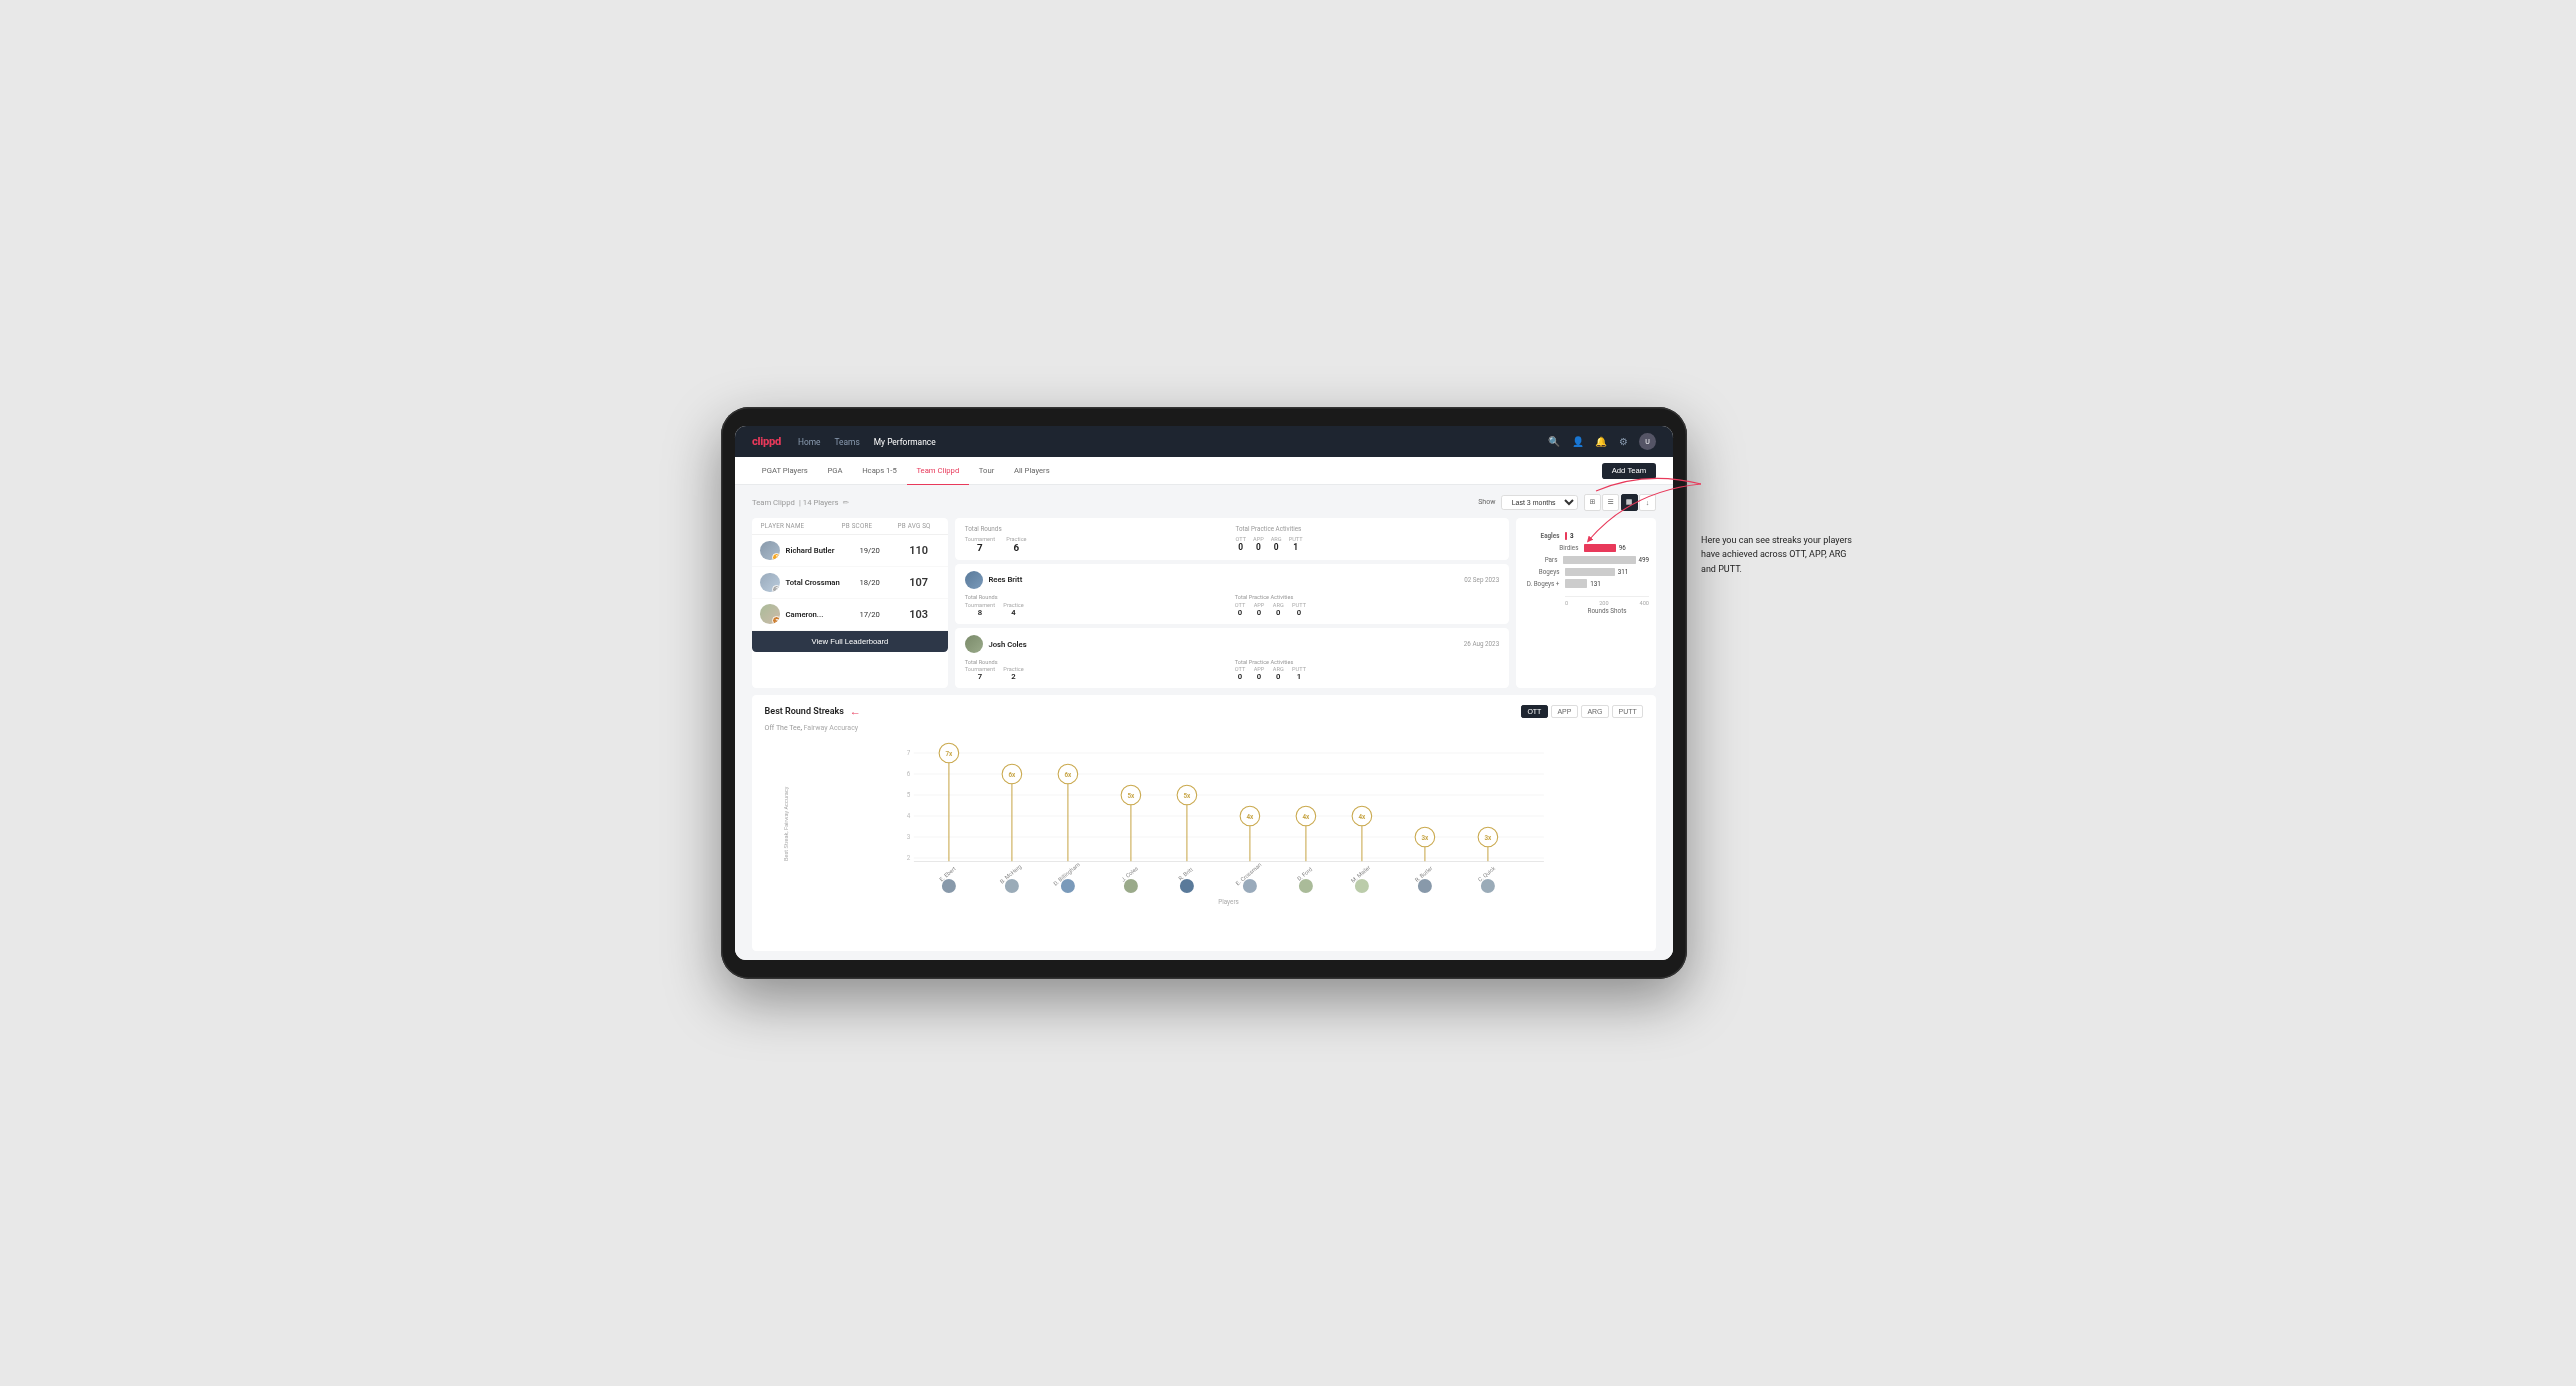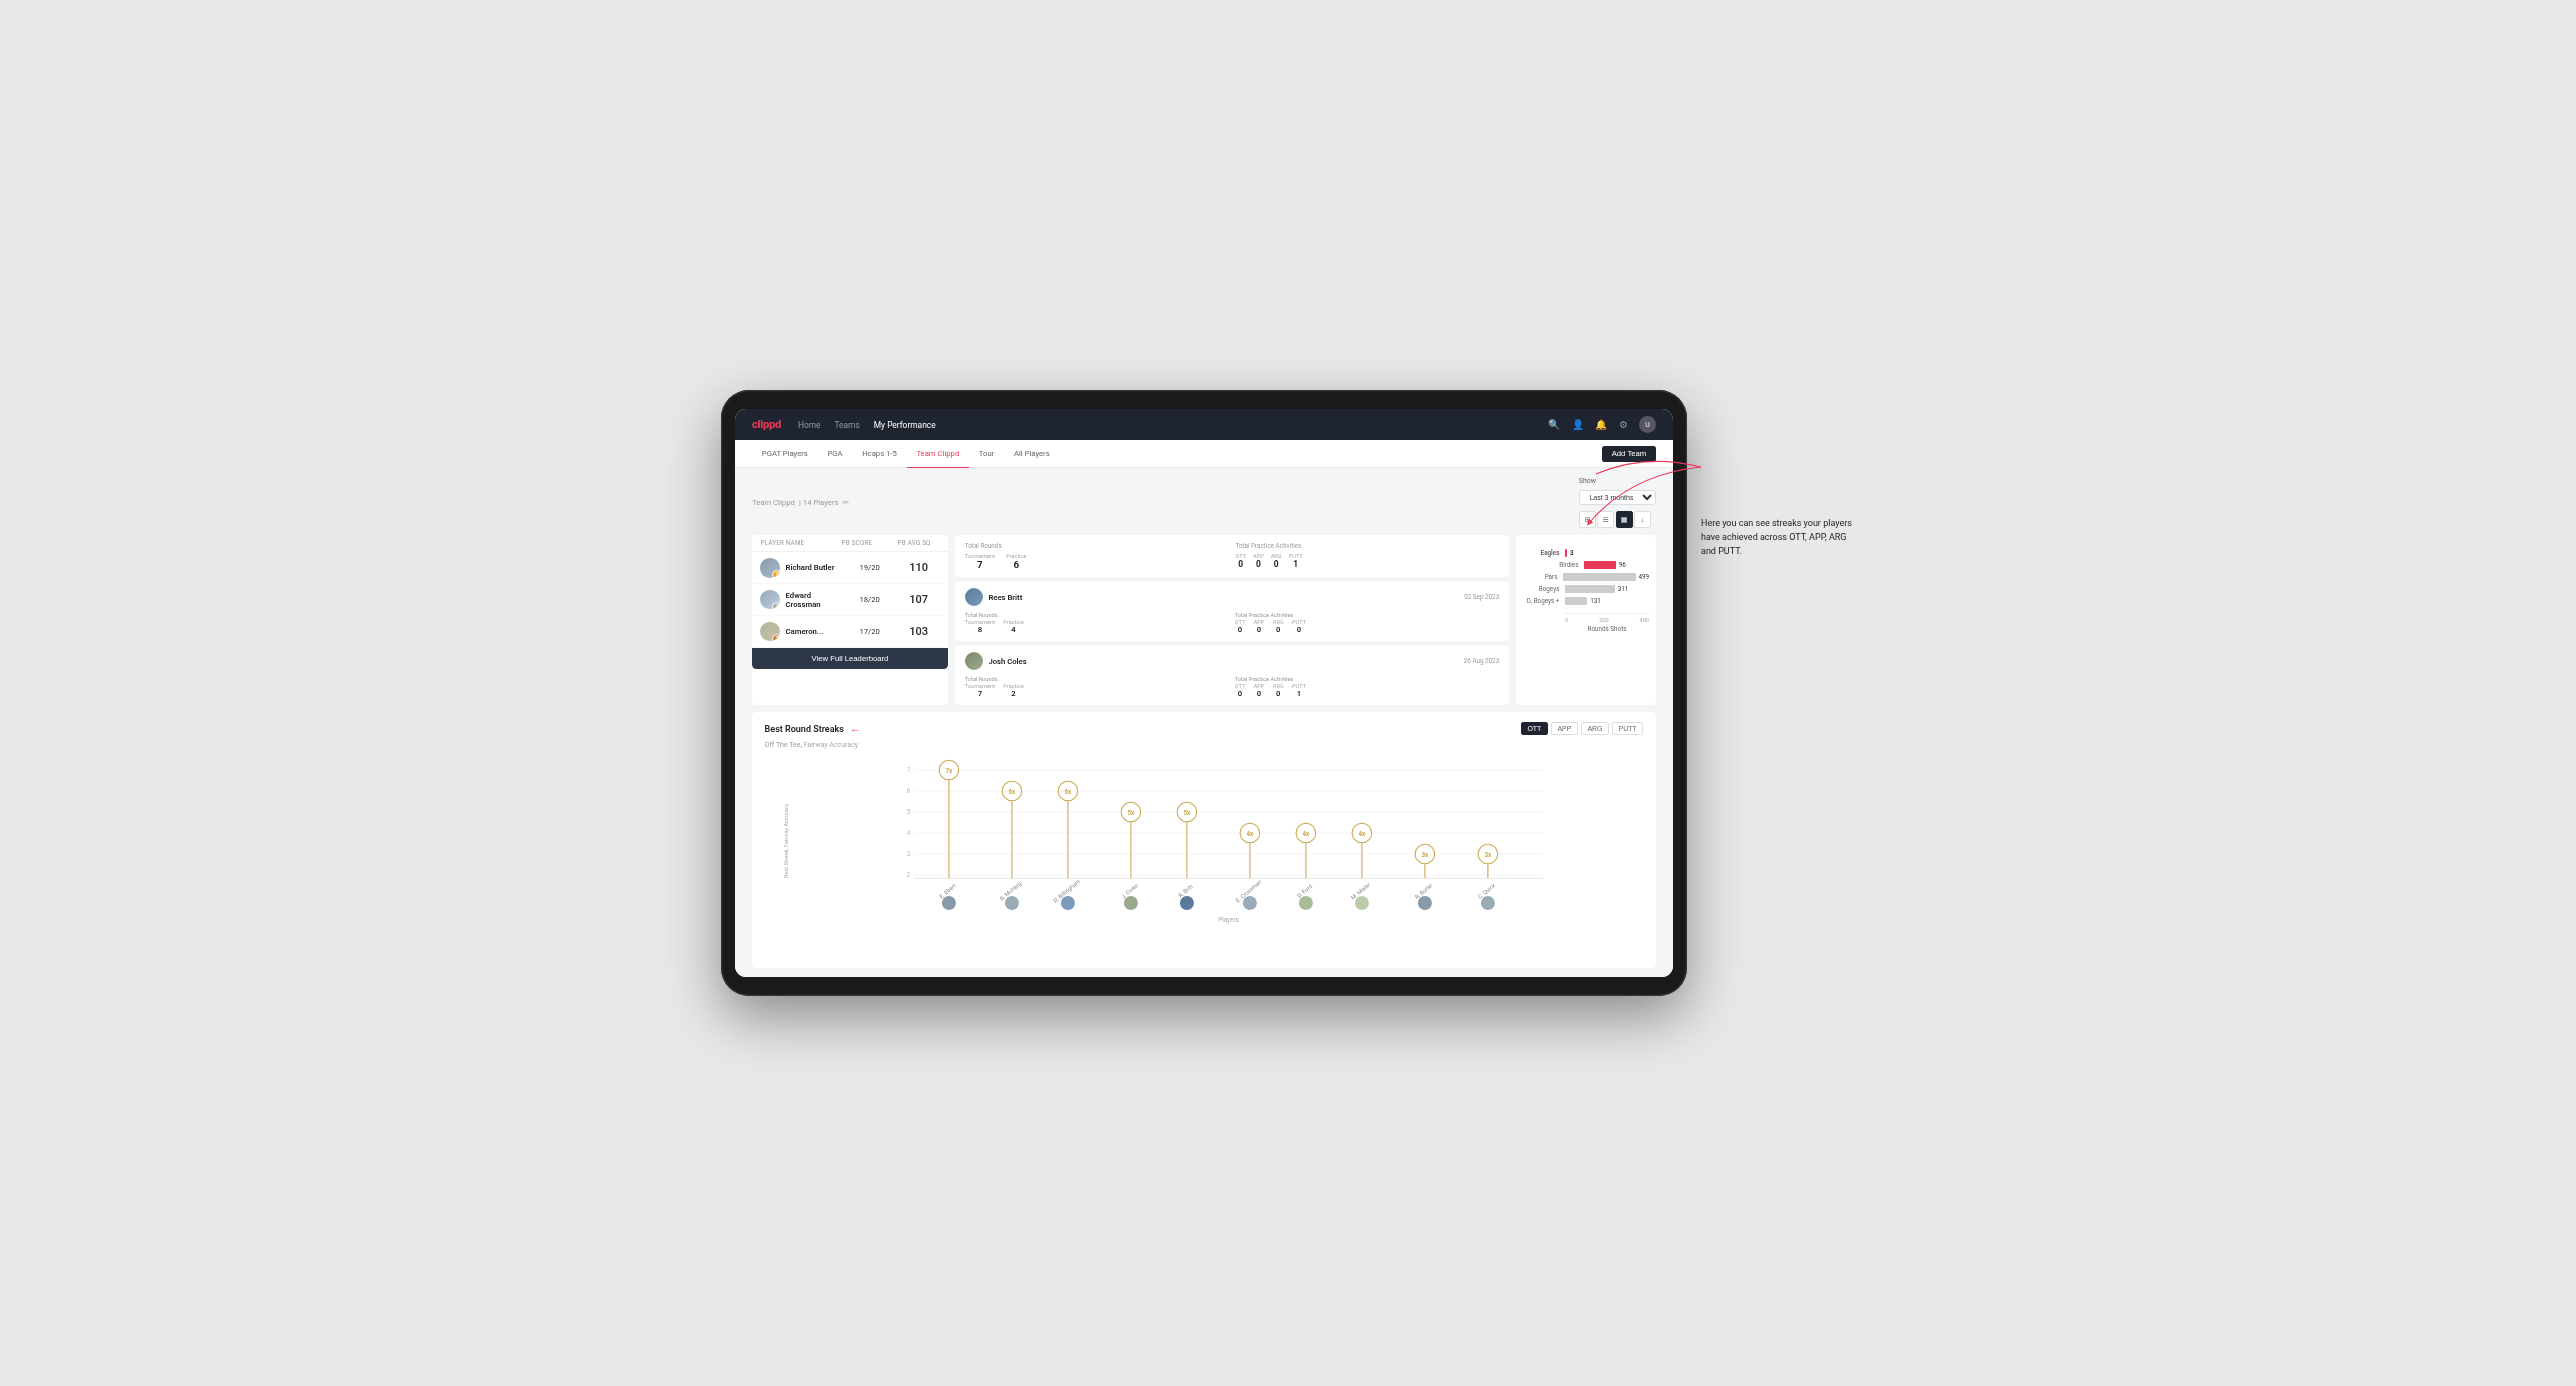--- a/index.html
+++ b/index.html
@@ -147,23 +147,22 @@
       color: #333;
       display: flex;
       align-items: center;
       gap: 4.2px;
     }
 
     .team-title span { color: #999; }
 
     .team-controls {
       display: flex;
-      align-items: flex-start;
+      align-items: center;
       gap: 5.6px;
-      flex-direction: column;
     }
 
     .show-label {
       font-size: 7px;
       color: #666;
     }
 
     .period-select {
       border: 0.7px solid #ddd;
       border-radius: 2.8px;
@@ -546,21 +545,21 @@
                 <span class="lb-score">19/20</span>
                 <span class="lb-avg">110</span>
               </div>
 
               <div class="lb-row">
                 <div class="lb-player">
                   <div class="lb-avatar">
                     <div class="lb-avatar-img" style="background:linear-gradient(135deg,#9ab,#bcd)"></div>
                     <div class="lb-rank-badge rank-silver">2</div>
                   </div>
-                  <span class="lb-name">Edward Crossman</span>
+                  <span class="lb-name">Total Crossman</span>
                 </div>
                 <span class="lb-score">18/20</span>
                 <span class="lb-avg">107</span>
               </div>
 
               <div class="lb-row">
                 <div class="lb-player">
                   <div class="lb-avatar">
                     <div class="lb-avatar-img" style="background:linear-gradient(135deg,#ab9,#cba)"></div>
                     <div class="lb-rank-badge rank-bronze">3</div>

